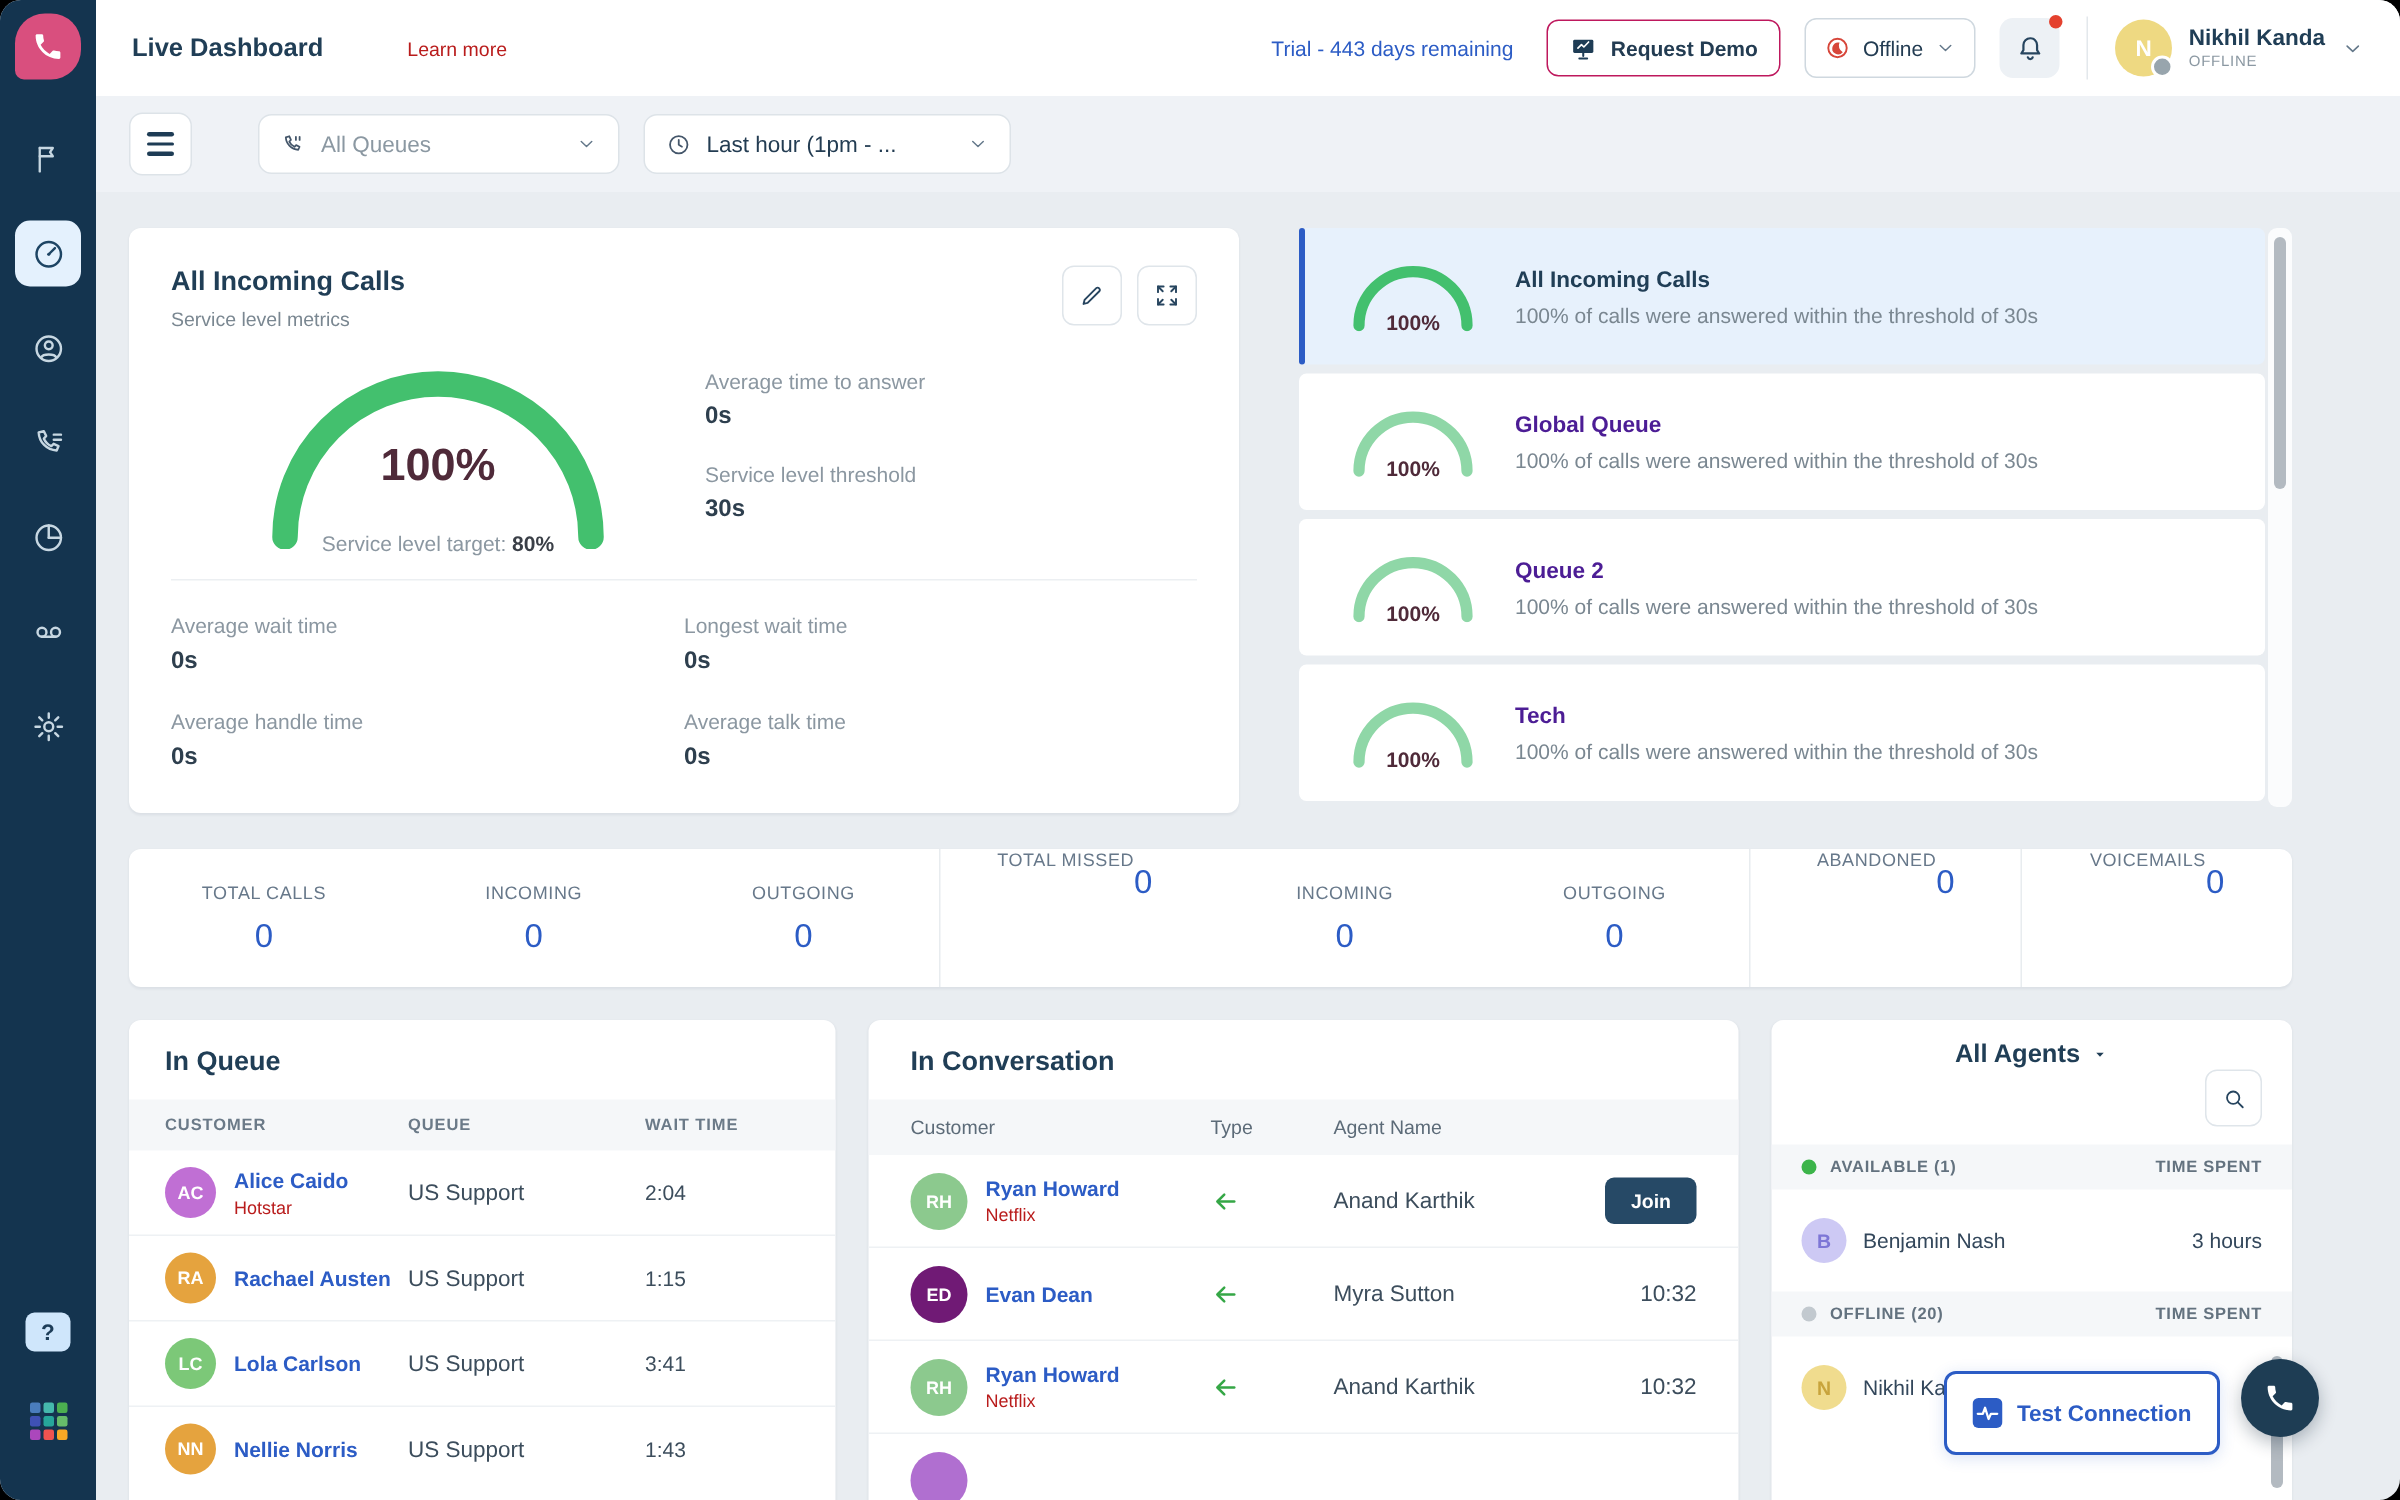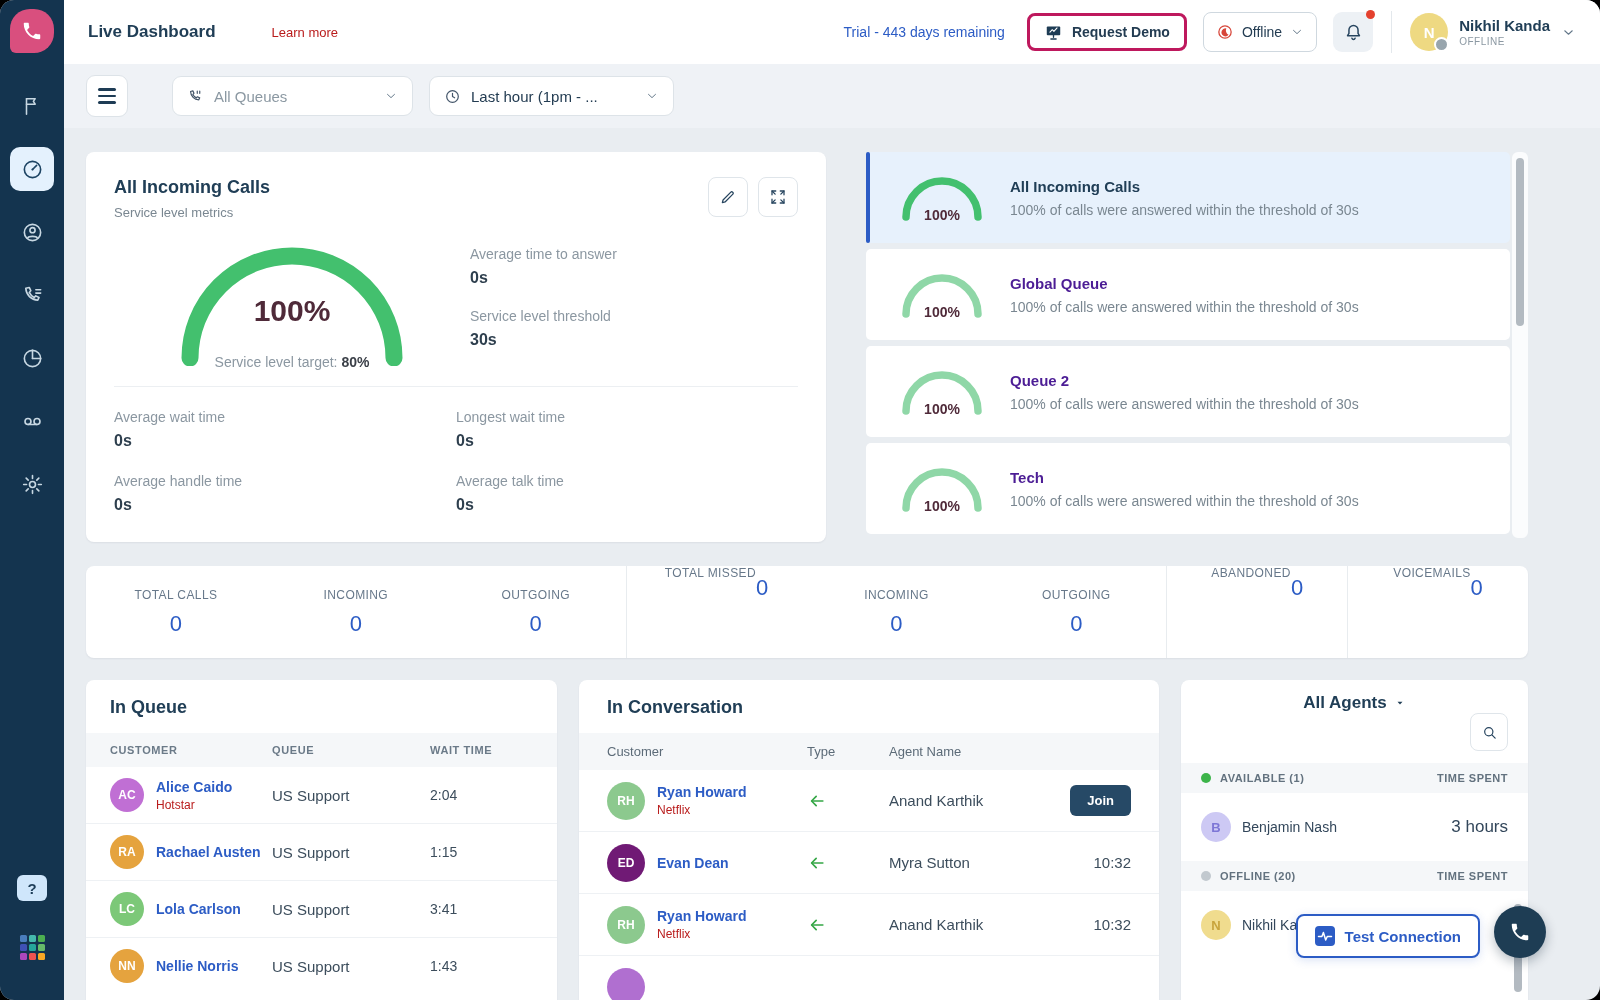--- a/index.html
+++ b/index.html
@@ -17,21 +17,21 @@
   .appgrid span{width:7px;height:7px;border-radius:1.5px;display:block;}
   .ic{fill:none;stroke:currentColor;stroke-width:1.7;stroke-linecap:round;stroke-linejoin:round;}
 
   
   .main{margin-left:64px;height:100%;display:flex;flex-direction:column;}
   .topbar{height:64px;flex:0 0 auto;background:#fff;display:flex;align-items:center;padding:0 24px;}
   .pg-title{font-size:17px;font-weight:700;color:#203e56;}
   .learn{font-size:13px;color:#b91c1c;margin-left:12px;cursor:pointer;padding-left:44px;}
   .tb-right{margin-left:auto;display:flex;align-items:center;}
   .trial{font-size:14px;color:#2c5cc5;margin-right:22px;}
-  .btn-demo{height:38px;display:flex;align-items:center;gap:9px;padding:0 14px;background:#fff;border:3px solid #be185d;border-radius:8px;font-size:14px;font-weight:600;color:#233c52;cursor:pointer;}
+  .btn-demo{height:38px;display:flex;align-items:center;gap:9px;padding:0 14px;background:#fff;border:1px solid #be185d;border-radius:8px;font-size:14px;font-weight:600;color:#233c52;cursor:pointer;}
   .sel-presence{height:38px;display:flex;align-items:center;gap:8px;padding:0 12px;background:#fff;border:1px solid #cfd8df;border-radius:8px;font-size:14px;color:#233c52;margin-left:16px;cursor:pointer;}
   .chev{color:#64788a;display:flex;}
   .bellbtn{position:relative;width:40px;height:40px;margin-left:16px;background:#edf1f5;border-radius:9px;display:flex;align-items:center;justify-content:center;color:#27455f;cursor:pointer;}
   .belldot{position:absolute;top:-2px;right:-2px;width:9px;height:9px;border-radius:50%;background:#e4412e;}
   .vdiv{width:1px;height:42px;background:#e3e8ec;margin:0 18px;}
   .usermenu{display:flex;align-items:center;gap:11px;cursor:pointer;}
   .uavatar{position:relative;width:38px;height:38px;border-radius:50%;background:#eed982;color:#fff;font-weight:700;font-size:15px;display:flex;align-items:center;justify-content:center;}
   .udot{position:absolute;right:-1px;bottom:-1px;width:11px;height:11px;border-radius:50%;background:#98a5ad;border:2px solid #fff;}
   .uname{font-size:15px;font-weight:700;color:#203e56;line-height:1.15;}
   .ustatus{font-size:10px;color:#8b98a2;letter-spacing:.5px;margin-top:2px;}
@@ -126,25 +126,25 @@
   .ag-title{display:flex;align-items:center;padding:13px 20px 12px;flex-direction:column;}
   .ag-name{font-size:17px;font-weight:700;color:#203e56;cursor:pointer;display:flex;align-items:center;gap:7px;}
   .caret{color:#203e56;display:flex;}
   .searchbtn{margin-left:auto;width:36px;height:36px;border:1px solid #dfe5ea;border-radius:8px;background:#fff;display:flex;align-items:center;justify-content:center;color:#27455f;cursor:pointer;}
   .ag-sec{background:#f5f7f9;display:flex;align-items:center;padding:9px 20px;font-size:11px;font-weight:700;color:#63727f;letter-spacing:.5px;}
   .secdot{width:10px;height:10px;border-radius:50%;margin-right:9px;flex:0 0 auto;}
   .ag-sec .ts{margin-left:auto;}
   .ag-row{display:flex;align-items:center;padding:19px 20px;}
   .ag-row .av{width:30px;height:30px;font-size:13px;}
   .agname{font-size:14px;color:#33475b;margin-left:11px;}
-  .agtime{margin-left:auto;font-size:17px;color:#33475b;}
+  .agtime{margin-left:auto;font-size:14px;color:#33475b;}
   .agthumb{position:absolute;right:6px;top:224px;width:8px;height:88px;background:#b3bac1;border-radius:4px;cursor:pointer;}
 
   
-  .testbtn{position:absolute;top:914px;right:120px;height:44px;box-sizing:border-box;display:flex;align-items:center;gap:10px;padding:0 17px;background:#fff;border:2px solid #2c5cc5;border-radius:8px;color:#2c5cc5;font-size:15px;font-weight:600;cursor:pointer;z-index:10;box-shadow:0 2px 10px rgba(44,92,197,.18);}
+  .testbtn{position:absolute;top:914px;right:120px;height:56px;box-sizing:border-box;display:flex;align-items:center;gap:10px;padding:0 17px;background:#fff;border:2px solid #2c5cc5;border-radius:8px;color:#2c5cc5;font-size:15px;font-weight:600;cursor:pointer;z-index:10;box-shadow:0 2px 10px rgba(44,92,197,.18);}
   .fab{position:absolute;top:906px;right:54px;width:52px;height:52px;border-radius:50%;background:#1e3d54;display:flex;align-items:center;justify-content:center;cursor:pointer;z-index:11;box-shadow:0 4px 12px rgba(10,30,50,.3);}
 </style>
 </head>
 <body>
 
 <div class="screen">
 
   <aside class="sidebar">
     <div class="logo" style="background: rgb(217, 79, 126);">
       <span style="display:flex">

